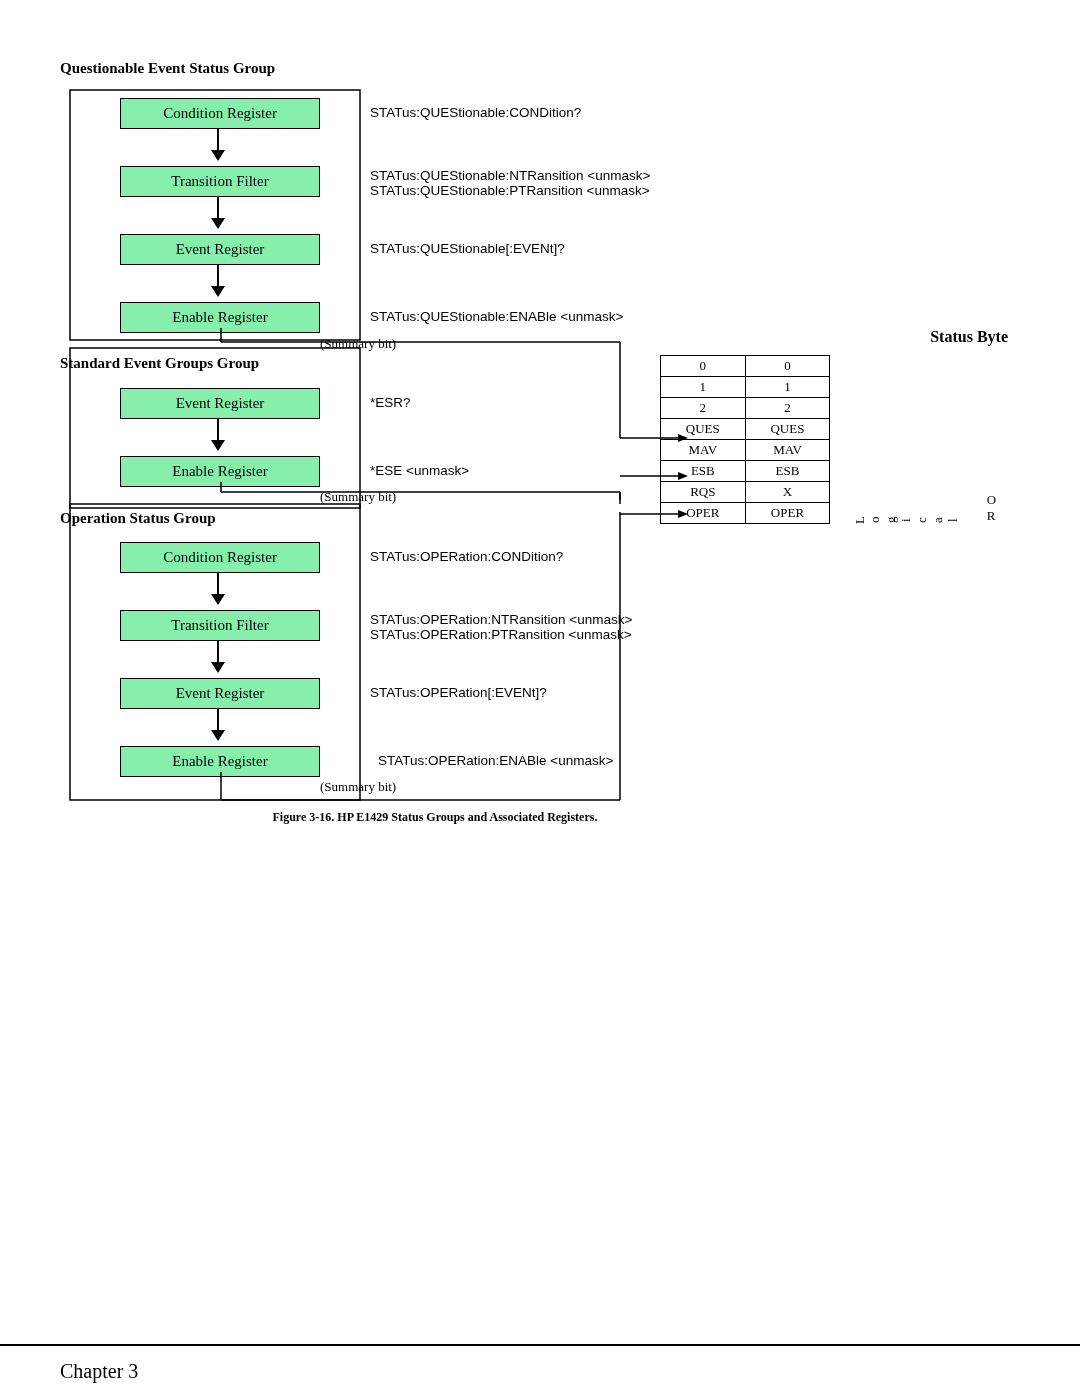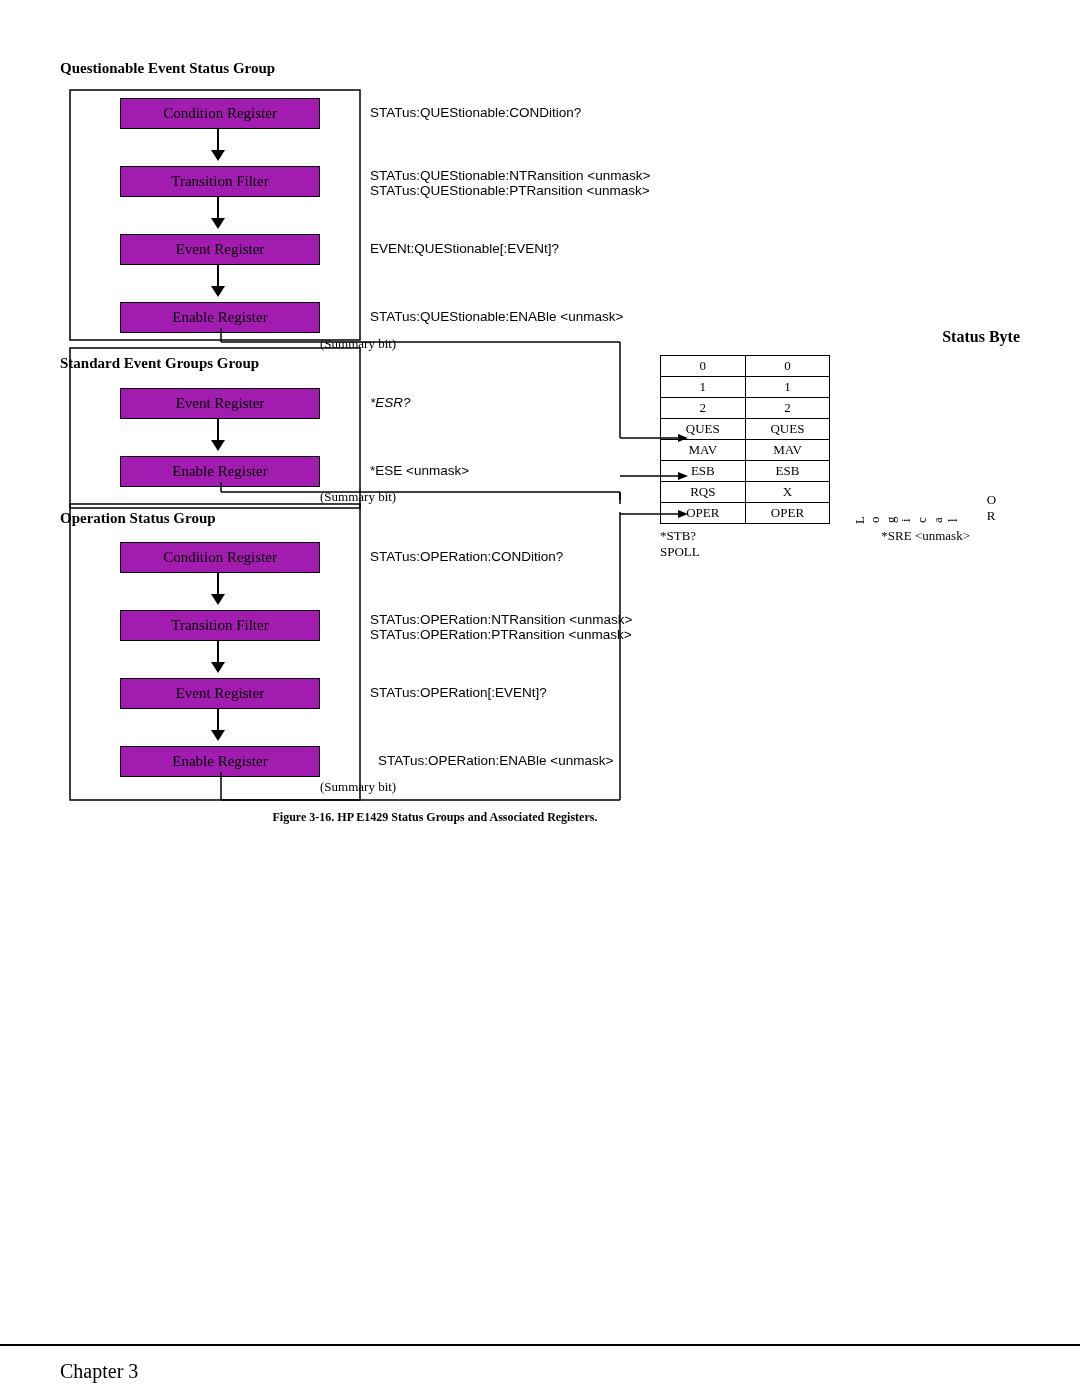--- a/index.html
+++ b/index.html
@@ -15,21 +15,21 @@
 
     .page-content {
       padding: 60px 60px 0 60px;
     }
 
     
     .flow-box {
       border: 1px solid #000;
       padding: 6px 12px;
       text-align: center;
-      background: #a21caf;
+      background: #86efac;
       display: inline-block;
       min-width: 160px;
     }
 
     
     .group-label {
       font-weight: bold;
       font-size: 15px;
     }
 
@@ -81,21 +81,21 @@
       <div style="width: 0; height: 0; border-left: 7px solid transparent; border-right: 7px solid transparent; border-top: 11px solid #000;"></div>
     </div>
 
     <div style="position: absolute; left: 60px; top: 174px; width: 200px;">
       <div class="flow-box" style="width: 200px;">
         <span>Event Register</span>
       </div>
     </div>
 
     <div style="position: absolute; left: 310px; top: 180px;">
-      <span class="cmd-text">EVENt:QUEStionable[:EVENt]?</span>
+      <span class="cmd-text">STATus:QUEStionable[:EVENt]?</span>
     </div>
 
     <div style="position: absolute; left: 151px; top: 204px; display: flex; flex-direction: column; align-items: center; height: 38px;">
       <div style="width: 2px; background: #000; height: 22px;"></div>
       <div style="width: 0; height: 0; border-left: 7px solid transparent; border-right: 7px solid transparent; border-top: 11px solid #000;"></div>
     </div>
 
     <div style="position: absolute; left: 60px; top: 242px; width: 200px;">
       <div class="flow-box" style="width: 200px;">
         <span>Enable Register</span>
@@ -103,35 +103,35 @@
     </div>
 
     <div style="position: absolute; left: 310px; top: 248px;">
       <span class="cmd-text">STATus:QUEStionable:ENABle &lt;unmask&gt;</span>
     </div>
 
     <div style="position: absolute; left: 260px; top: 275px;">
       <span style="font-size: 13px;">(Summary bit)</span>
     </div>
 
-    <div style="position: absolute; right: 0; top: 268px;">
+    <div style="position: absolute; right: 12px; top: 268px;">
       <span style="font-weight: bold; font-size: 16px;">Status Byte</span>
     </div>
 
     <div style="position: absolute; left: 0; top: 295px;">
       <span class="group-label">Standard Event Groups Group</span>
     </div>
 
     <div style="position: absolute; left: 60px; top: 328px; width: 200px;">
       <div class="flow-box" style="width: 200px;">
         <span>Event Register</span>
       </div>
     </div>
 
-    <div style="position: absolute; left: 310px; top: 334px; font-style: italic;">
+    <div style="position: absolute; left: 310px; top: 334px;">
       <span class="cmd-text">*ESR?</span>
     </div>
 
     <div style="position: absolute; left: 151px; top: 358px; display: flex; flex-direction: column; align-items: center; height: 38px;">
       <div style="width: 2px; background: #000; height: 22px;"></div>
       <div style="width: 0; height: 0; border-left: 7px solid transparent; border-right: 7px solid transparent; border-top: 11px solid #000;"></div>
     </div>
 
     <div style="position: absolute; left: 60px; top: 396px; width: 200px;">
       <div class="flow-box" style="width: 200px;">
@@ -241,27 +241,20 @@
           <div style="text-align: center; line-height: 1.2;">
             <div>L</div><div>o</div><div>g</div><div>i</div><div>c</div><div>a</div><div>l</div>
           </div>
         </div>
         <div style="padding: 0 4px; display: flex; flex-direction: column; justify-content: flex-end; font-size: 13px;">
           <div>O</div>
             <div>R</div>
         </div>
       </div>
 
-      <div style="display: flex; justify-content: space-between; margin-top: 4px; font-size: 13px;">
-        <div>
-          <div>*STB?</div>
-          <div>SPOLL</div>
-        </div>
-        <div style="margin-right: 30px;">*SRE &lt;unmask&gt;</div>
-      </div>
     </div>
 
     <svg style="position: absolute; top: 0; left: 0; width: 960px; height: 760px; pointer-events: none; overflow: visible;">
 
       <rect x="10" y="30" width="290" height="250" fill="none" stroke="#000" stroke-width="1.5"></rect>
 
       <rect x="10" y="288" width="290" height="160" fill="none" stroke="#000" stroke-width="1.5"></rect>
 
       <rect x="10" y="444" width="290" height="296" fill="none" stroke="#000" stroke-width="1.5"></rect>
 

